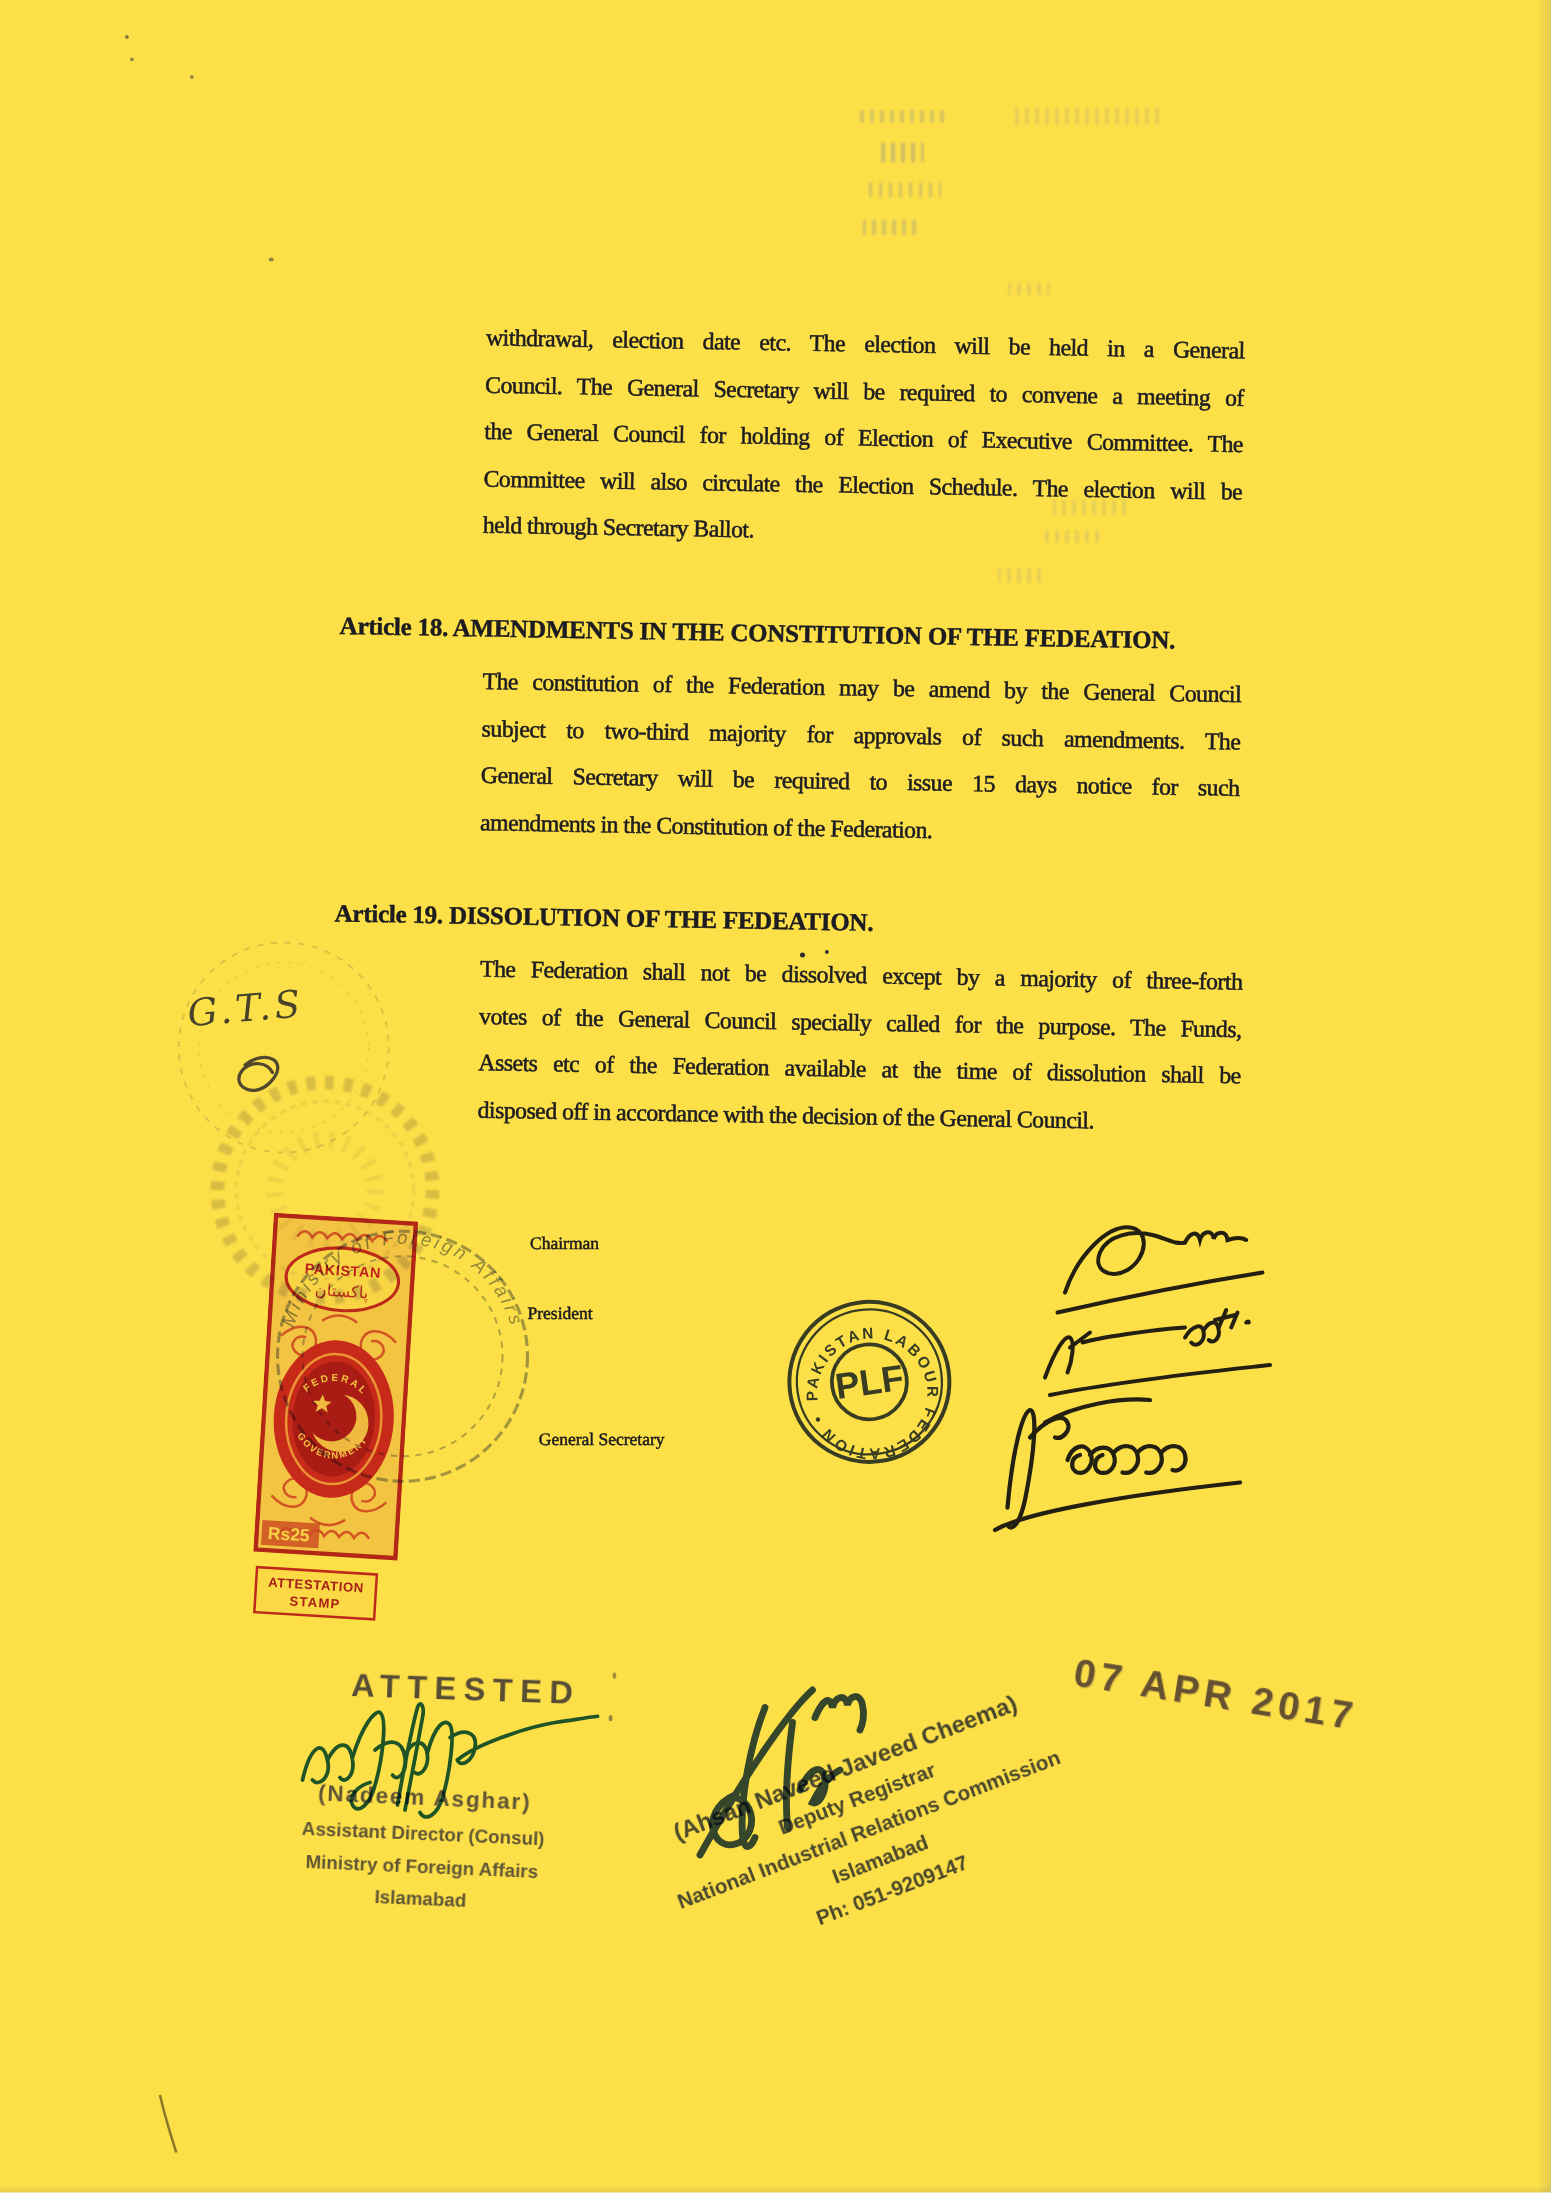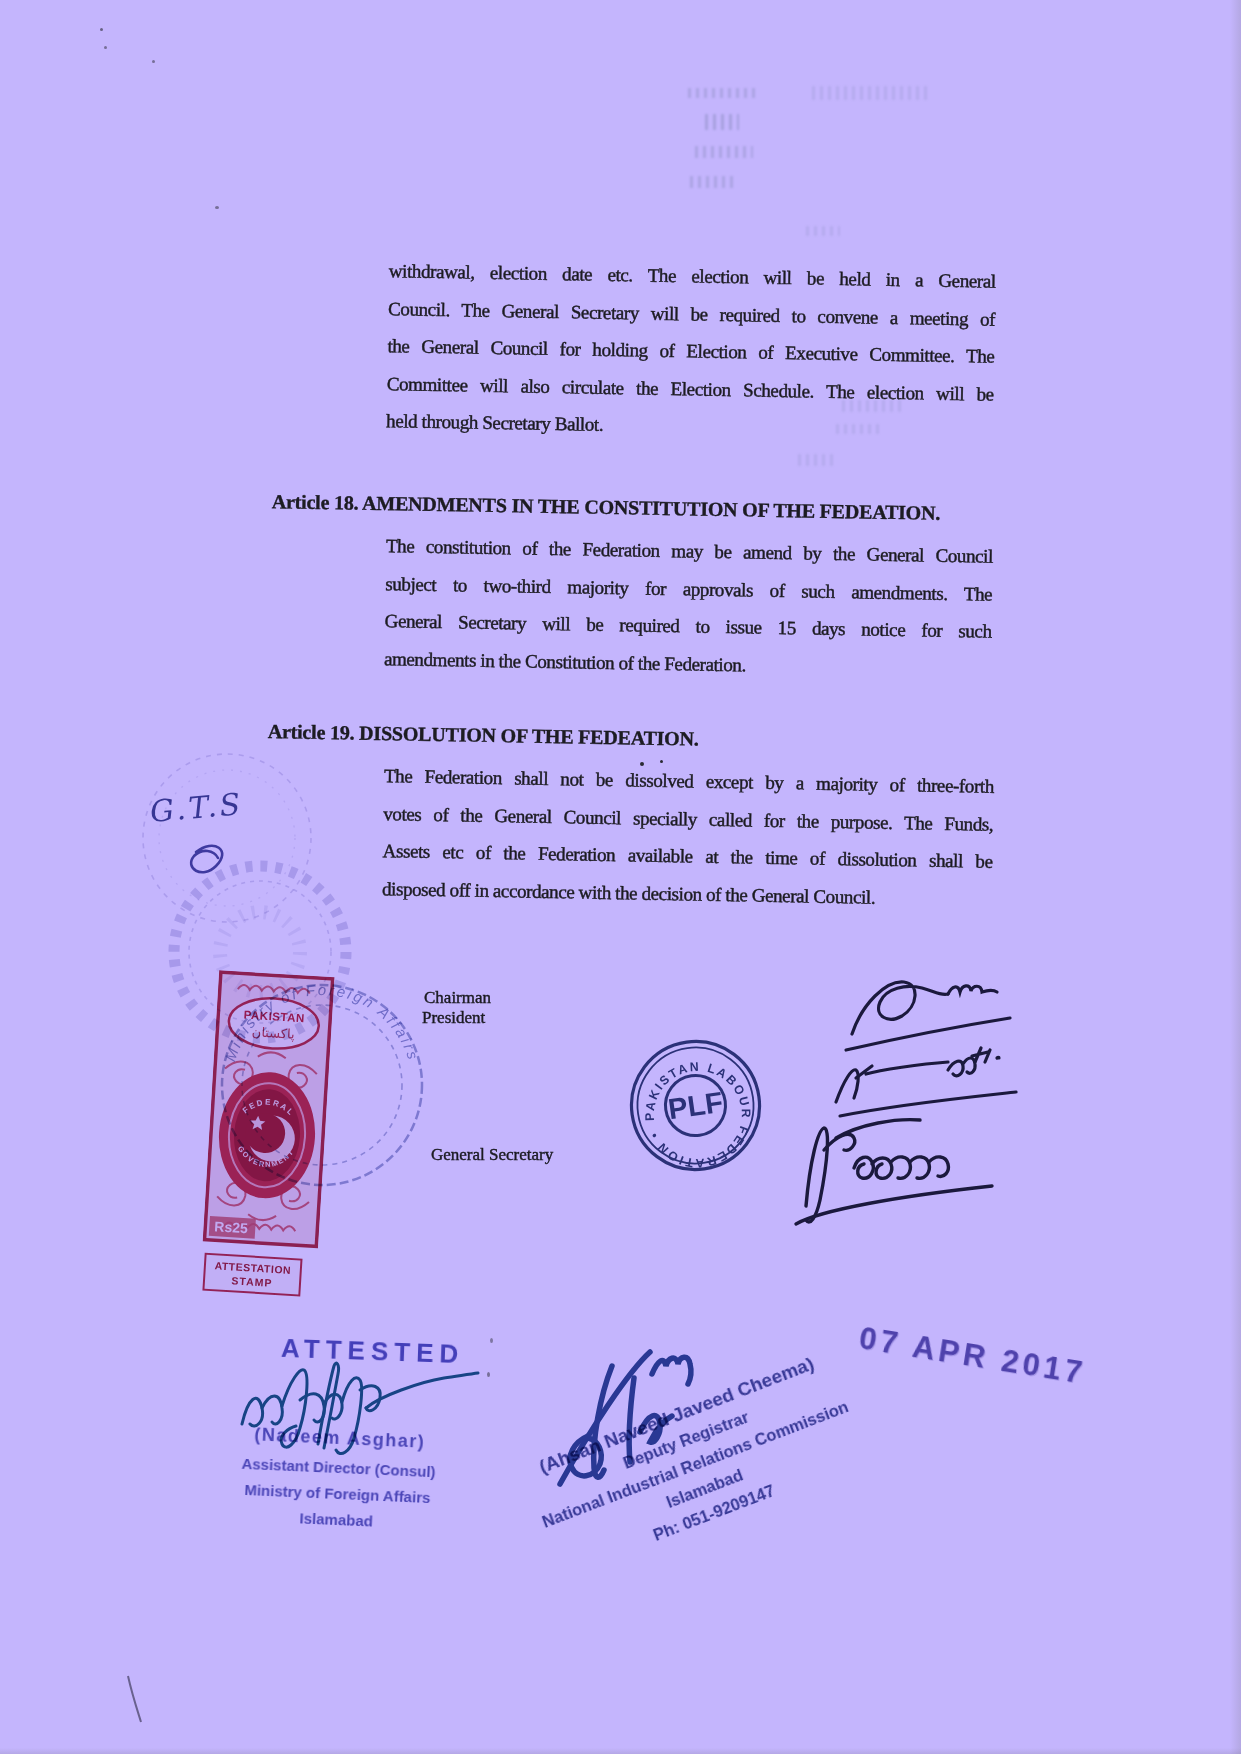--- a/index.html
+++ b/index.html
@@ -1,26 +1,26 @@
 <!DOCTYPE html>
 <html><head>
 <meta charset="utf-8">
 <style>
   html,body{margin:0;padding:0;background:#e8e8e6;}
-  .page{position:relative;width:1241px;height:1754px;margin:0 auto;background:#c4b5fd;overflow:hidden;
+  .page{position:relative;width:1241px;height:1754px;margin:0 auto;background:#fde047;overflow:hidden;
         font-family:"Liberation Serif",serif;color:#1d1c22;}
   
   .text-layer{position:absolute;inset:0;transform:rotate(1deg);transform-origin:380px 260px;}
   .para{position:absolute;font-size:19px;line-height:37.5px;letter-spacing:-0.4px;
         -webkit-text-stroke:0.45px #1d1c22;}
   .para .jl{text-align:justify;text-align-last:justify;}
   .para .ll{text-align:left;}
   .heading{position:absolute;font-size:20px;font-weight:bold;letter-spacing:-0.2px;white-space:nowrap;
         -webkit-text-stroke:0.35px #15151b;}
-  .sig-label{position:absolute;font-size:17px;-webkit-text-stroke:0.4px #17171d;}
+  .sig-label{position:absolute;font-size:14px;-webkit-text-stroke:0.4px #17171d;}
   
   .seal{position:absolute;mix-blend-mode:multiply;pointer-events:none;}
   
   .red-stamp{position:absolute;left:219px;top:970px;width:116px;height:322px;
              transform:rotate(3.5deg);transform-origin:top left;}
   
   .ink{position:absolute;mix-blend-mode:multiply;}
   .attested-stamp{left:281px;top:1336px;font-family:"Liberation Sans",sans-serif;font-weight:bold;
         font-size:26px;letter-spacing:6px;color:#4646b4;opacity:.9;transform:rotate(2deg);filter:blur(.3px);}
   .mofa-block{left:198px;top:1428px;width:280px;text-align:center;color:#4b4bb0;opacity:.88;
@@ -90,21 +90,21 @@
     </div>
     <div class="para" style="left:393px;top:757px;width:610px;">
       <div class="jl">The Federation shall not be dissolved except by a majority of three-forth</div>
       <div class="jl">votes of the General Council specially called for the purpose. The Funds,</div>
       <div class="jl">Assets etc of the Federation available at the time of dissolution shall be</div>
       <div class="ll">disposed off in accordance with the decision of the General Council.</div>
     </div>
   </div>
 
   <div class="sig-label" style="left:424px;top:988px;">Chairman</div>
-  <div class="sig-label" style="left:422px;top:1008px;font-family:Liberation Serif, serif;">President</div>
+  <div class="sig-label" style="left:422px;top:1044px;font-family:Liberation Serif, serif;">President</div>
   <div class="sig-label" style="left:419px;top:1145px;margin-left:12px;">General Secretary</div>
 
   <div class="ink gts-note">G.T.S</div>
 
   <svg class="red-stamp ink" viewBox="0 0 116 322">
     <rect x="2" y="2" width="112" height="268" fill="#f5e0e8" stroke="#b52c52" stroke-width="3.5"></rect>
     <g stroke="#cf4a6e" stroke-width="2" fill="none" opacity=".85">
       <path d="M 20,18 q 6,-9 12,0 q 6,-9 12,0 q 6,-9 12,0 q 6,-9 12,0 q 6,-9 12,0 q 6,-9 12,0"></path>
       <path d="M 12,98 C 24,86 38,88 40,100 C 41,110 30,116 24,110 C 18,104 24,96 32,98"></path>
       <path d="M 104,98 C 92,86 78,88 76,100 C 75,110 86,116 92,110 C 98,104 92,96 84,98"></path>

